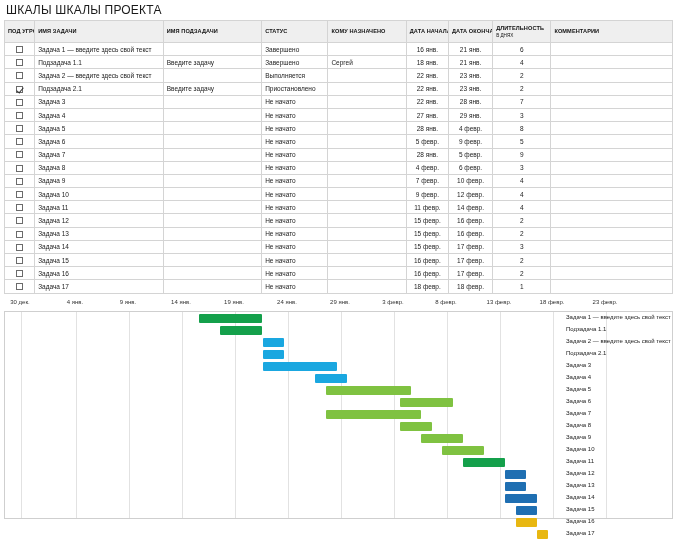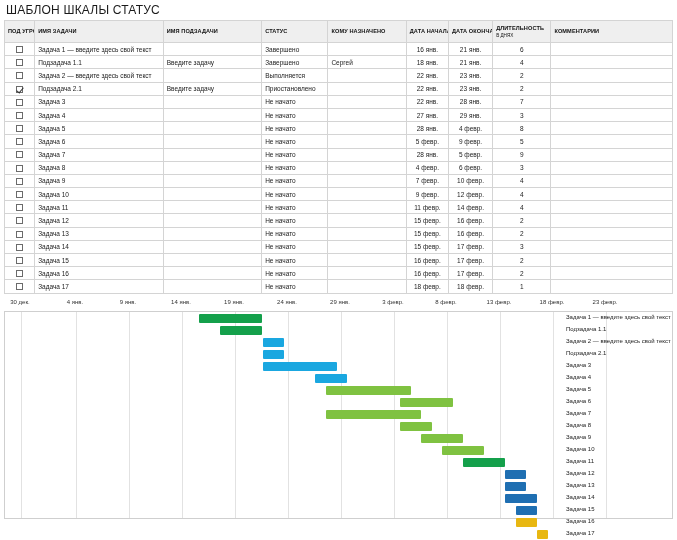--- a/index.html
+++ b/index.html
@@ -145,21 +145,21 @@
     letter-spacing: 1px;
     pointer-events: none;
     user-select: none;
   }
 </style>
 </head>
 <body>
 
 <div id="root">
 
-  <div class="title-bar">ШАБЛОН ШКАЛЫ СТАТУС</div>
+  <div class="title-bar">ШКАЛЫ ШКАЛЫ ПРОЕКТА</div>
 
   <div class="table-wrap">
     <table class="grid">
       <thead>
         <tr>
           <th class="c-check">ПОД УГРОЗОЙ</th>
           <th class="c-task">ИМЯ ЗАДАЧИ</th>
           <th class="c-sub">ИМЯ ПОДЗАДАЧИ</th>
           <th class="c-status">СТАТУС</th>
           <th class="c-assign">КОМУ НАЗНАЧЕНО</th>

